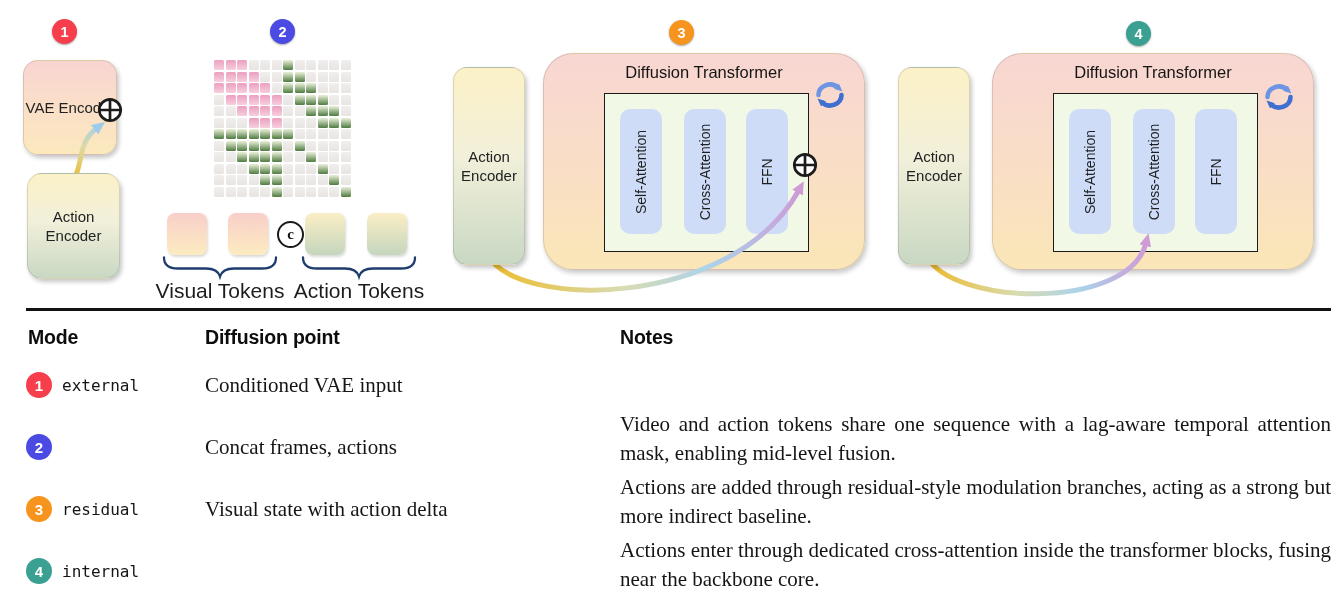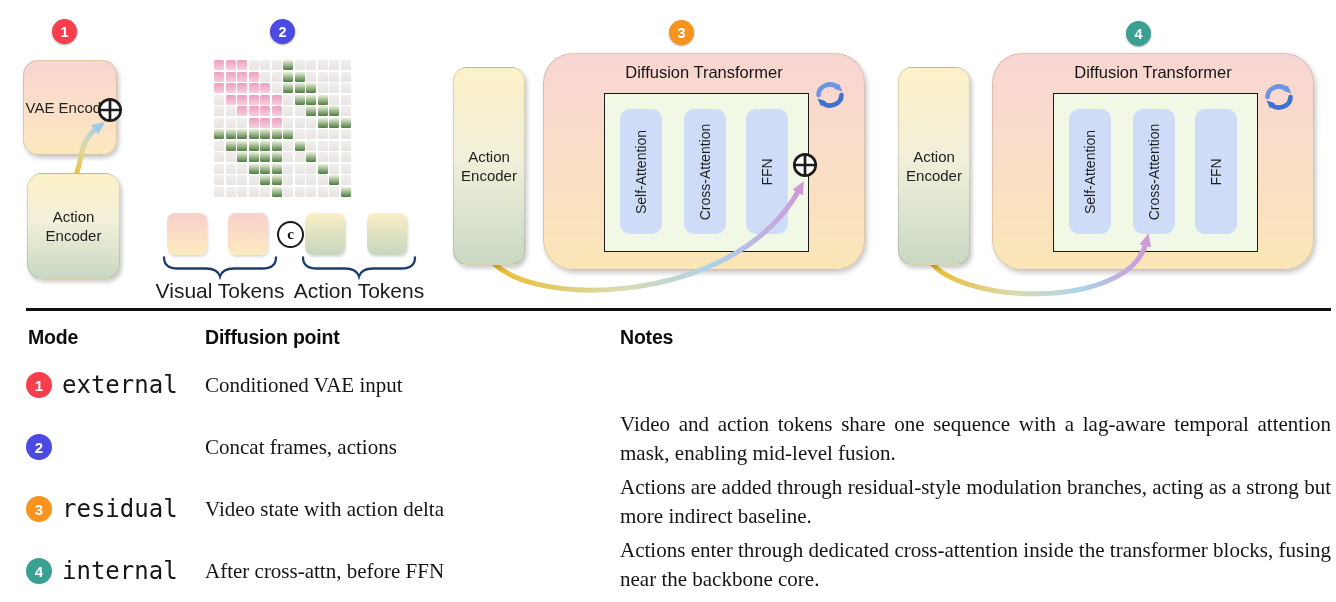--- a/index.html
+++ b/index.html
@@ -59,21 +59,21 @@
 
   
   .rule{position:absolute;left:26px;top:308px;width:1305px;height:3px;background:#111;}
   .th{position:absolute;top:326px;font-size:19.5px;font-weight:700;letter-spacing:-0.2px;color:#0d0d0d;}
   .th-mode{left:28px;} .th-inj{left:205px;} .th-notes{left:620px;}
   .mrow{position:absolute;left:26px;width:580px;height:27px;}
   .r0{top:372px;} .r1{top:434px;} .r2{top:496px;} .r3{top:558px;}
   .mbadge{position:absolute;left:0;top:0;width:26px;height:26px;border-radius:50%;color:#fff;
           font-size:15px;font-weight:bold;display:flex;align-items:center;justify-content:center;}
   .mname{position:absolute;left:36px;top:0;font-family:"DejaVu Sans Mono",monospace;
-         font-size:24px;line-height:27px;color:#151515;}
+         font-size:16px;line-height:27px;color:#151515;}
   .minj{position:absolute;left:179px;top:0;font-family:"Liberation Serif",serif;
         font-size:21px;line-height:27px;color:#151515;}
   .note{position:absolute;left:620px;width:711px;font-family:"Liberation Serif",serif;
         font-size:21px;line-height:28.7px;text-align:justify;color:#151515;}
   .n0{top:347px;} .n1{top:410px;} .n2{top:473px;} .n3{top:536px;}
 </style>
 </head>
 <body>
 
 <div class="page">
@@ -353,24 +353,23 @@
     <div class="mname">external</div>
     <div class="minj">Conditioned VAE input</div>
   </div>
   <div class="mrow r1">
     <div class="mbadge" style="background: rgb(75, 74, 226);">2</div>
     <div class="minj">Concat frames, actions</div>
   </div>
   <div class="mrow r2">
     <div class="mbadge" style="background: rgb(247, 148, 30);">3</div>
     <div class="mname">residual</div>
-    <div class="minj">Video state with action delta</div>
+    <div class="minj">Visual state with action delta</div>
   </div>
   <div class="mrow r3">
     <div class="mbadge" style="background: rgb(58, 160, 146);">4</div>
     <div class="mname">internal</div>
-    <div class="minj">After cross-attn, before FFN</div>
   </div>
 
   <div class="note n1">Video and action tokens share one sequence with a lag-aware temporal attention mask, enabling mid-level fusion.</div>
   <div class="note n2">Actions are added through residual-style modulation branches, acting as a strong but more indirect baseline.</div>
   <div class="note n3">Actions enter through dedicated cross-attention inside the transformer blocks, fusing near the backbone core.</div>
 </div>
 
 </body></html>

